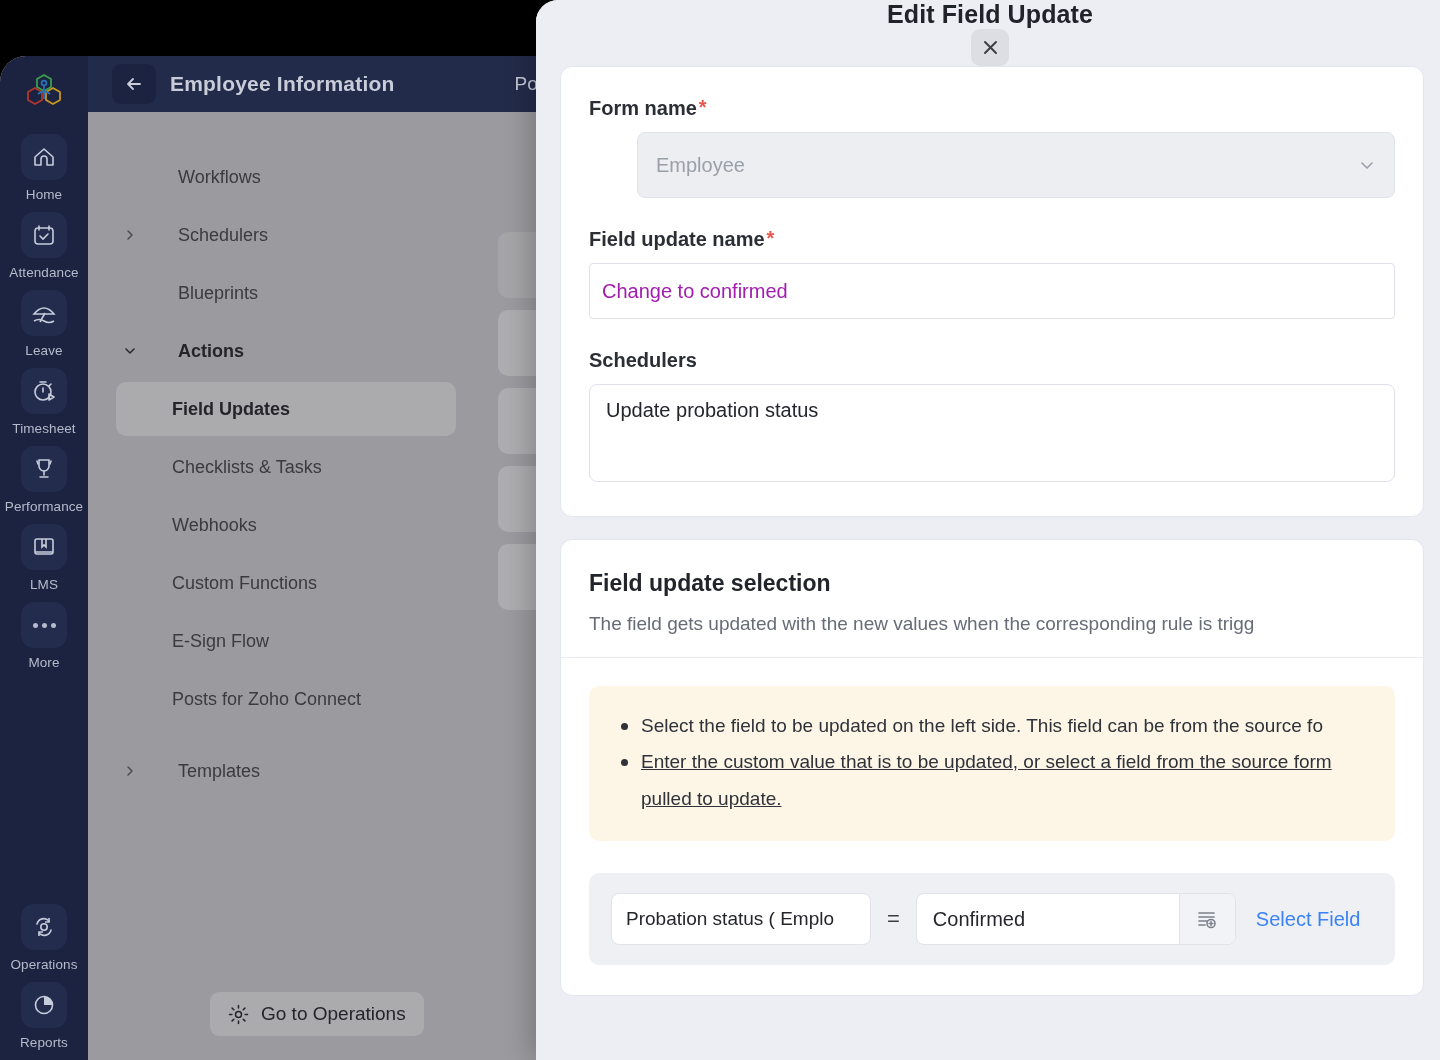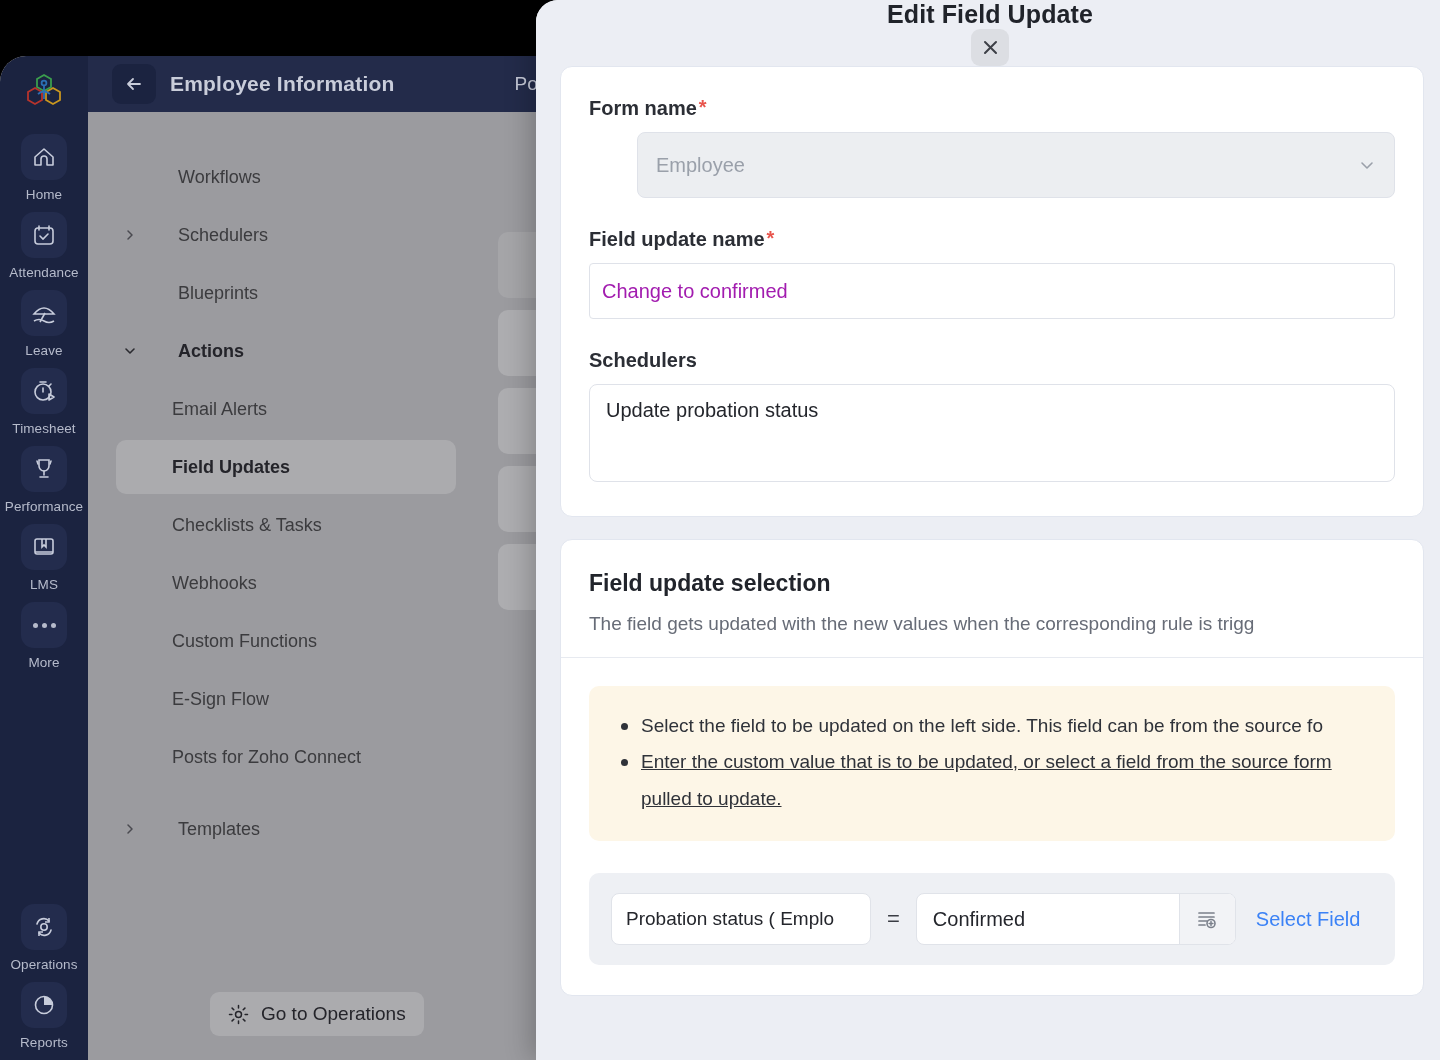--- a/index.html
+++ b/index.html
@@ -344,23 +344,20 @@
           <span class="lbl">Blueprints</span>
         </div>
       <div class="nav-row bold">
         <span class="nav-caret">
             <svg width="12" height="12" viewBox="0 0 12 12">
               <path d="M2 4l4 4 4-4" fill="none" stroke="#2b2b30" stroke-width="1.6" stroke-linecap="round" stroke-linejoin="round"></path>
             </svg>
           </span>
         <span class="lbl">Actions</span>
       </div>
-      <div class="nav-row sub">
-          <span class="lbl">Email Alerts</span>
-        </div>
       <div class="nav-row sub bold">
         <span class="nav-selected"></span>
         <span class="lbl">Field Updates</span>
       </div>
       <div class="nav-row sub">
           <span class="lbl">Checklists &amp; Tasks</span>
         </div>
       <div class="nav-row sub">
           <span class="lbl">Webhooks</span>
         </div>

